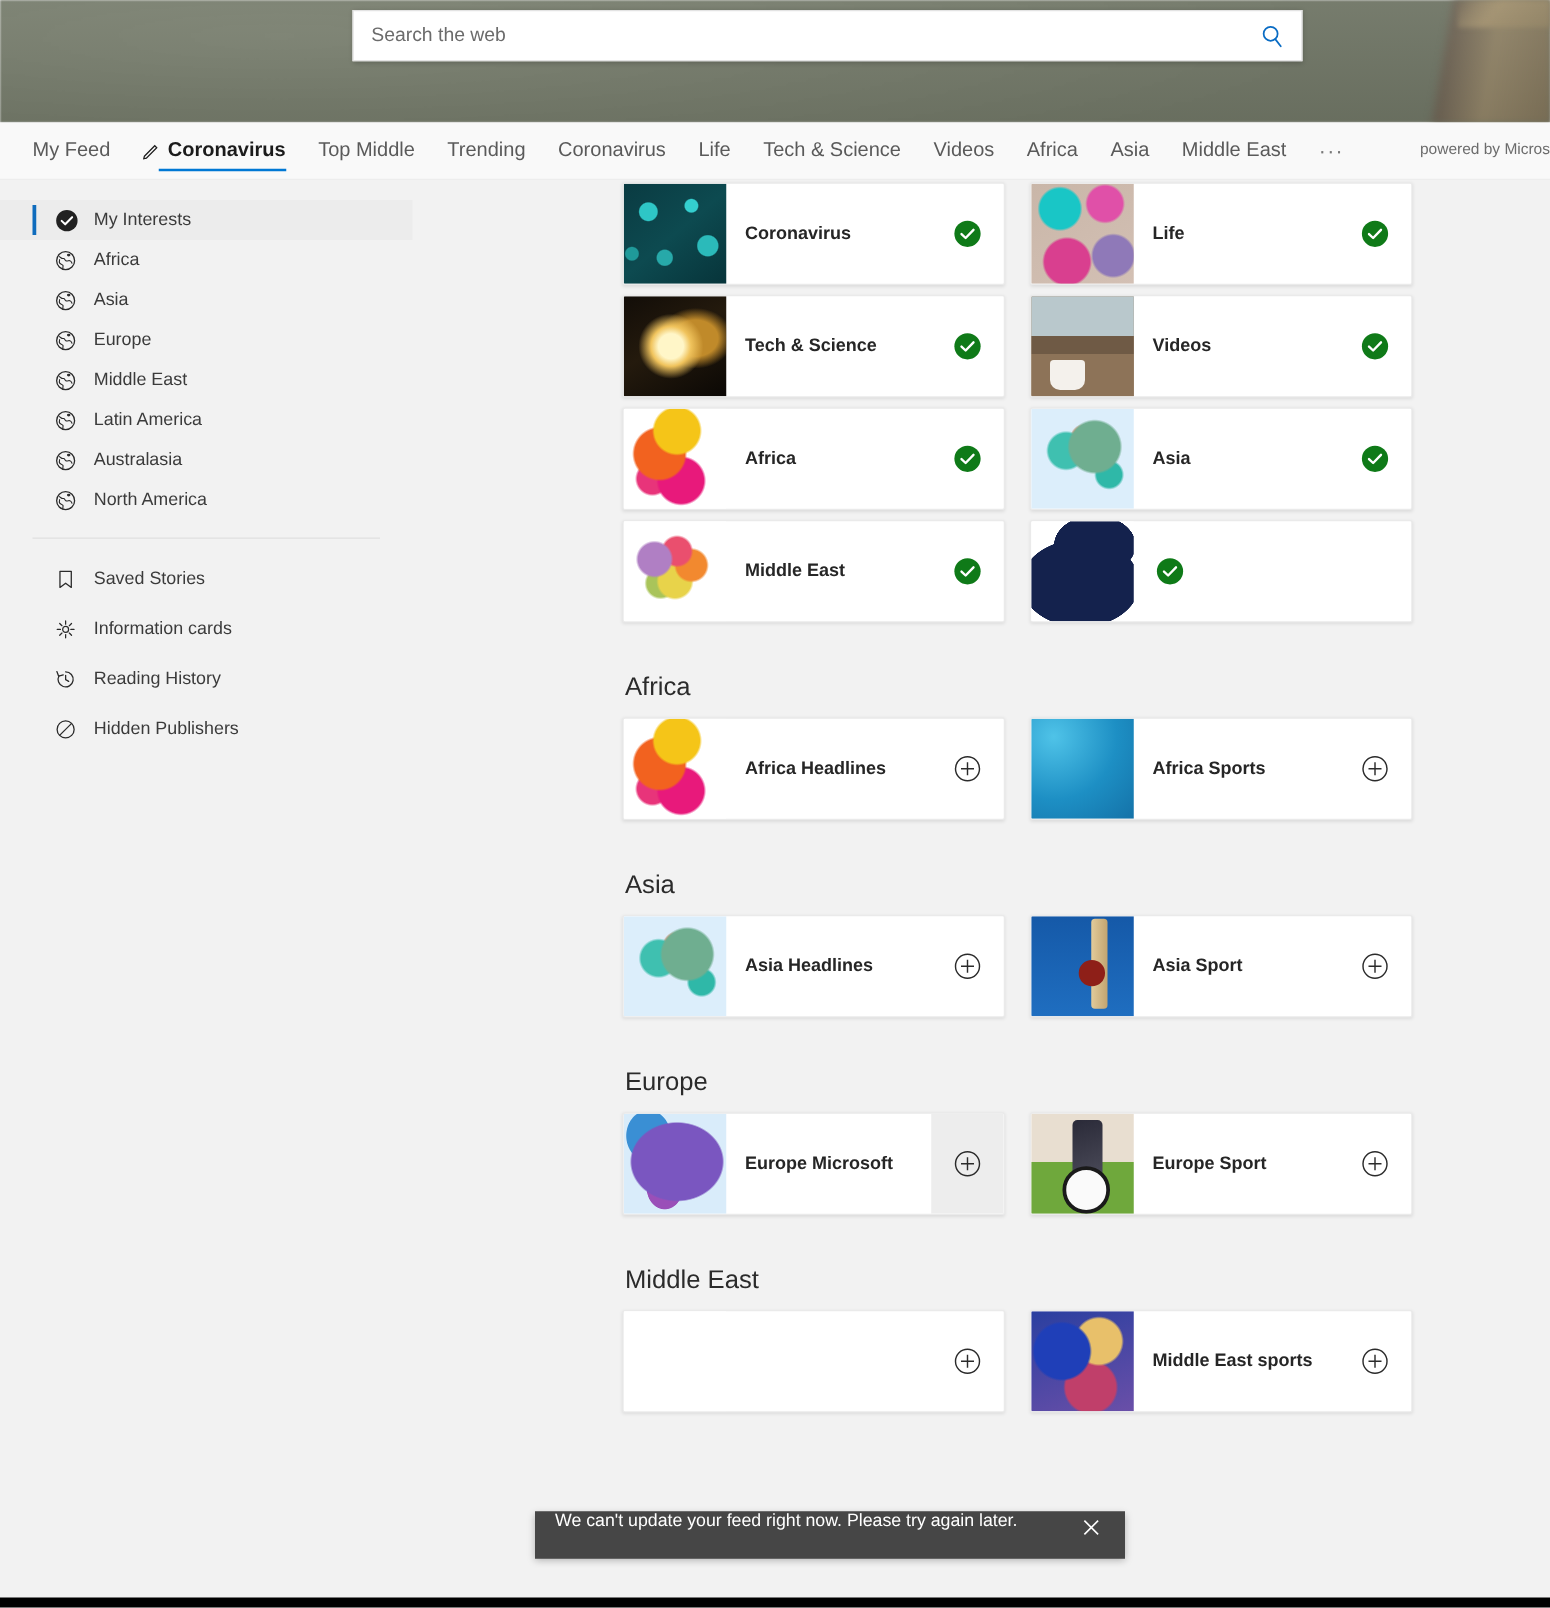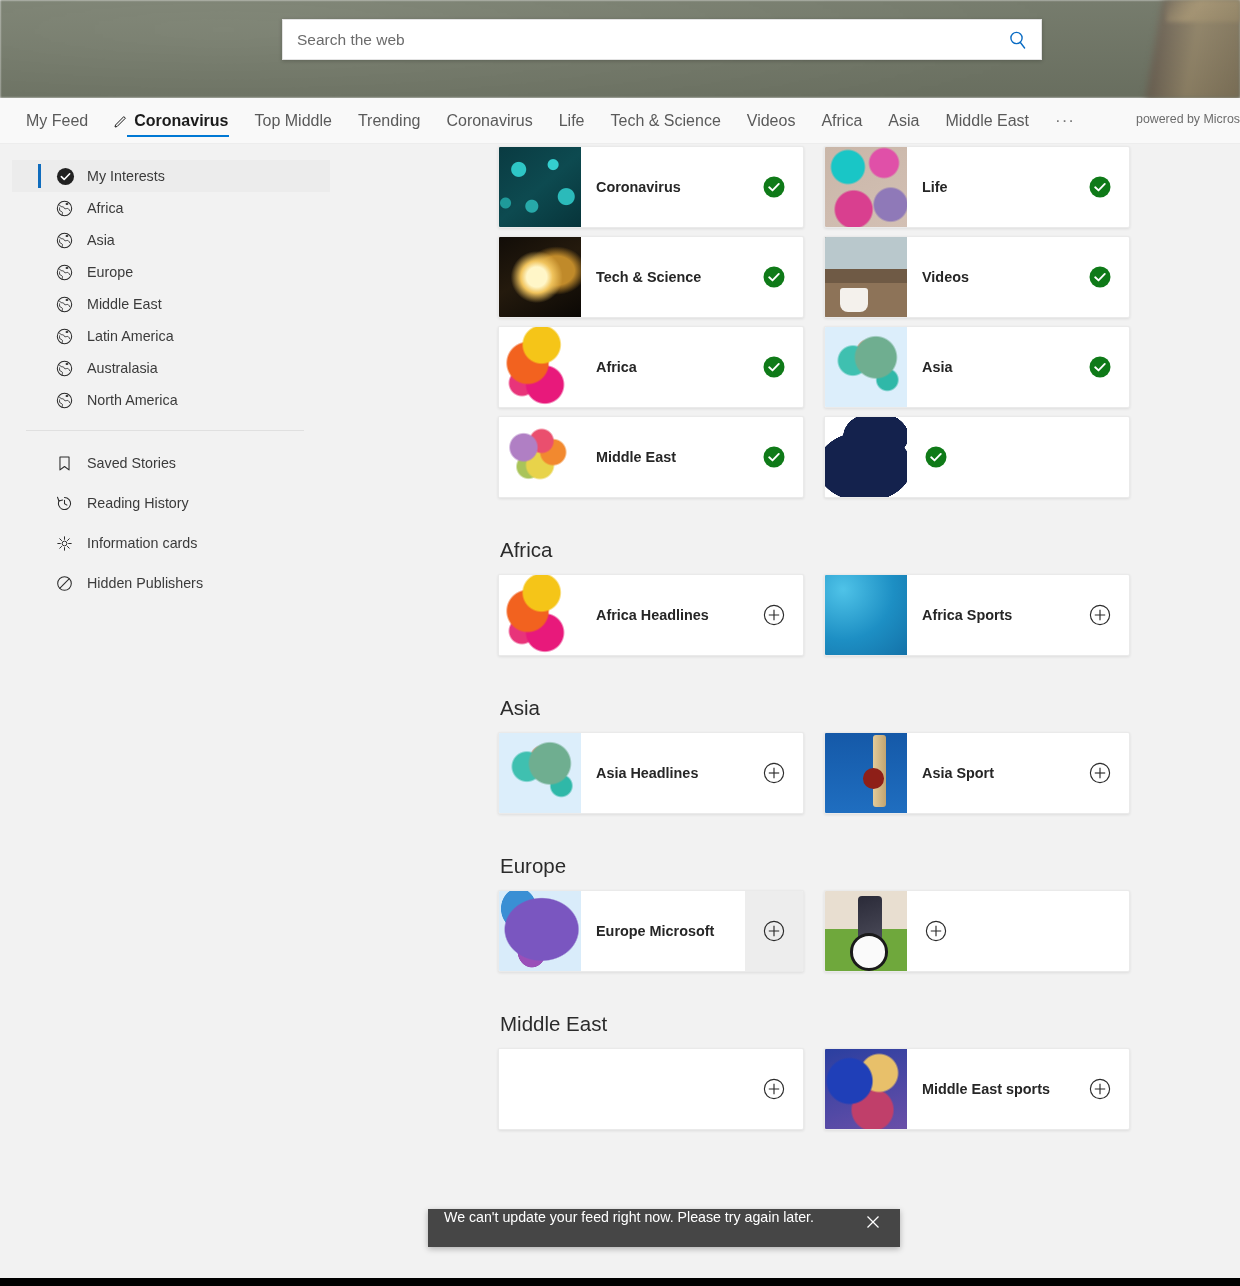--- a/index.html
+++ b/index.html
@@ -31,21 +31,21 @@
     position: absolute; right: 0; top: 0; width: 74px; height: 22px;
     background: linear-gradient(130deg, rgba(0,0,0,0) 0%, #a08f6d 40%, #8d7f60 100%);
     filter: blur(2px);
   }
   #hero-vignette {
     position: absolute; inset: 0;
     background: linear-gradient(180deg, rgba(255,255,255,0.06) 0%, rgba(0,0,0,0.05) 100%);
   }
 
   #searchbox {
-    position: absolute; left: 282px; top: 19px; width: 760px; height: 41px;
+    position: absolute; left: 282px; top: 8px; width: 760px; height: 41px;
     background: #fff; border: 1px solid #e3e3e3;
     box-shadow: 0 1px 4px rgba(0,0,0,0.22);
     display: flex; align-items: center;
   }
   #search-input {
     flex: 1; border: 0; outline: 0; height: 100%;
     padding: 0 14px; font-size: 15.5px; color: #555;
     font-family: "Liberation Sans", sans-serif; background: transparent;
   }
   #search-input::placeholder { color: #6b6b6b; }
@@ -76,21 +76,21 @@
     position: absolute; right: 0; top: 14px;
     font-size: 12.4px; color: #6c6c6c; white-space: nowrap;
     width: 104px; overflow: hidden;
   }
 
   
   #sidebar { position: absolute; left: 0; top: 160px; width: 330px; }
   .side-item {
     display: flex; align-items: center; height: 32px;
     padding-left: 40px; position: relative; cursor: pointer;
-    font-size: 14.3px; color: #3b3b3b; margin-left: 12px;
+    font-size: 14.3px; color: #3b3b3b;
   }
   .side-item .ico { position: absolute; left: 44px; display: flex; align-items: center; }
   .side-item .lbl { margin-left: 35px; }
   .side-item.active { background: #ececec; }
   .side-item.active::before {
     content: ""; position: absolute; left: 26px; top: 4px; bottom: 4px;
     width: 3px; background: #0f6cbd;
   }
   #side-group-1 { margin-bottom: 0; }
   .side-item.big { height: 40px; font-size: 14.3px; }
@@ -379,48 +379,48 @@
         <span class="ico" style="display: inline-flex; align-items: center;">
           <svg width="17" height="17" viewBox="0 0 18 18">
             <path d="M4.2 2.2h9.6v13.6L9 12.2 4.2 15.8Z" fill="none" stroke="#2a2a2a" stroke-width="1.1" stroke-linejoin="round"></path>
           </svg>
         </span>
         <span class="lbl">Saved Stories</span>
       </div>
       <div class="side-item big">
         <span class="ico" style="display: inline-flex; align-items: center;">
           <svg width="17" height="17" viewBox="0 0 18 18">
-            <path d="M9 2.6a6.4 6.4 0 1 1-5.6 3.3" fill="none" stroke="#2a2a2a" stroke-width="1.1" stroke-linecap="round"></path>
-            <path d="M1.6 2.4 L3.1 6.3 L7 5.2" fill="none" stroke="#2a2a2a" stroke-width="1.1" stroke-linecap="round" stroke-linejoin="round"></path>
-            <path d="M9 5.6 V9.2 L11.6 10.7" fill="none" stroke="#2a2a2a" stroke-width="1.1" stroke-linecap="round"></path>
-          </svg>
-        </span>
-        <span class="lbl">Reading History</span>
-      </div>
-      <div class="side-item big">
-        <span class="ico" style="display: inline-flex; align-items: center;">
-          <svg width="17" height="17" viewBox="0 0 18 18">
             <g stroke="#2a2a2a" stroke-width="1.05" fill="none">
               <circle cx="9" cy="9" r="2.5"></circle>
               <line x1="13.40" y1="9.00" x2="16.10" y2="9.00" stroke-linecap="round"></line>
               <line x1="12.11" y1="12.11" x2="14.02" y2="14.02" stroke-linecap="round"></line>
               <line x1="9.00" y1="13.40" x2="9.00" y2="16.10" stroke-linecap="round"></line>
               <line x1="5.89" y1="12.11" x2="3.98" y2="14.02" stroke-linecap="round"></line>
               <line x1="4.60" y1="9.00" x2="1.90" y2="9.00" stroke-linecap="round"></line>
               <line x1="5.89" y1="5.89" x2="3.98" y2="3.98" stroke-linecap="round"></line>
               <line x1="9.00" y1="4.60" x2="9.00" y2="1.90" stroke-linecap="round"></line>
               <line x1="12.11" y1="5.89" x2="14.02" y2="3.98" stroke-linecap="round"></line>
             </g>
           </svg>
         </span>
         <span class="lbl">Information cards</span>
       </div>
       <div class="side-item big">
         <span class="ico" style="display: inline-flex; align-items: center;">
           <svg width="17" height="17" viewBox="0 0 18 18">
+            <path d="M9 2.6a6.4 6.4 0 1 1-5.6 3.3" fill="none" stroke="#2a2a2a" stroke-width="1.1" stroke-linecap="round"></path>
+            <path d="M1.6 2.4 L3.1 6.3 L7 5.2" fill="none" stroke="#2a2a2a" stroke-width="1.1" stroke-linecap="round" stroke-linejoin="round"></path>
+            <path d="M9 5.6 V9.2 L11.6 10.7" fill="none" stroke="#2a2a2a" stroke-width="1.1" stroke-linecap="round"></path>
+          </svg>
+        </span>
+        <span class="lbl">Reading History</span>
+      </div>
+      <div class="side-item big">
+        <span class="ico" style="display: inline-flex; align-items: center;">
+          <svg width="17" height="17" viewBox="0 0 18 18">
             <circle cx="9" cy="9" r="7.2" fill="none" stroke="#2a2a2a" stroke-width="1.1"></circle>
             <line x1="3.9" y1="14.1" x2="14.1" y2="3.9" stroke="#2a2a2a" stroke-width="1.1"></line>
           </svg>
         </span>
         <span class="lbl">Hidden Publishers</span>
       </div>
     </div>
 </div>
 
 <div id="main">
@@ -590,20 +590,21 @@
               <svg width="22" height="22" viewBox="0 0 22 22">
                 <circle cx="11" cy="11" r="9.6" fill="none" stroke="#2b2b2b" stroke-width="1.15"></circle>
                 <line x1="11" y1="5.8" x2="11" y2="16.2" stroke="#2b2b2b" stroke-width="1.15"></line>
                 <line x1="5.8" y1="11" x2="16.2" y2="11" stroke="#2b2b2b" stroke-width="1.15"></line>
               </svg>
             </span>
           </div>
         </div>
         <div class="card">
           <div class="card-thumb t-eursport"></div>
+          <div class="card-label">Europe Sport</div>
           <div class="card-action">
             <span style="display: inline-flex; align-items: center;">
               <svg width="22" height="22" viewBox="0 0 22 22">
                 <circle cx="11" cy="11" r="9.6" fill="none" stroke="#2b2b2b" stroke-width="1.15"></circle>
                 <line x1="11" y1="5.8" x2="11" y2="16.2" stroke="#2b2b2b" stroke-width="1.15"></line>
                 <line x1="5.8" y1="11" x2="16.2" y2="11" stroke="#2b2b2b" stroke-width="1.15"></line>
               </svg>
             </span>
           </div>
         </div>

